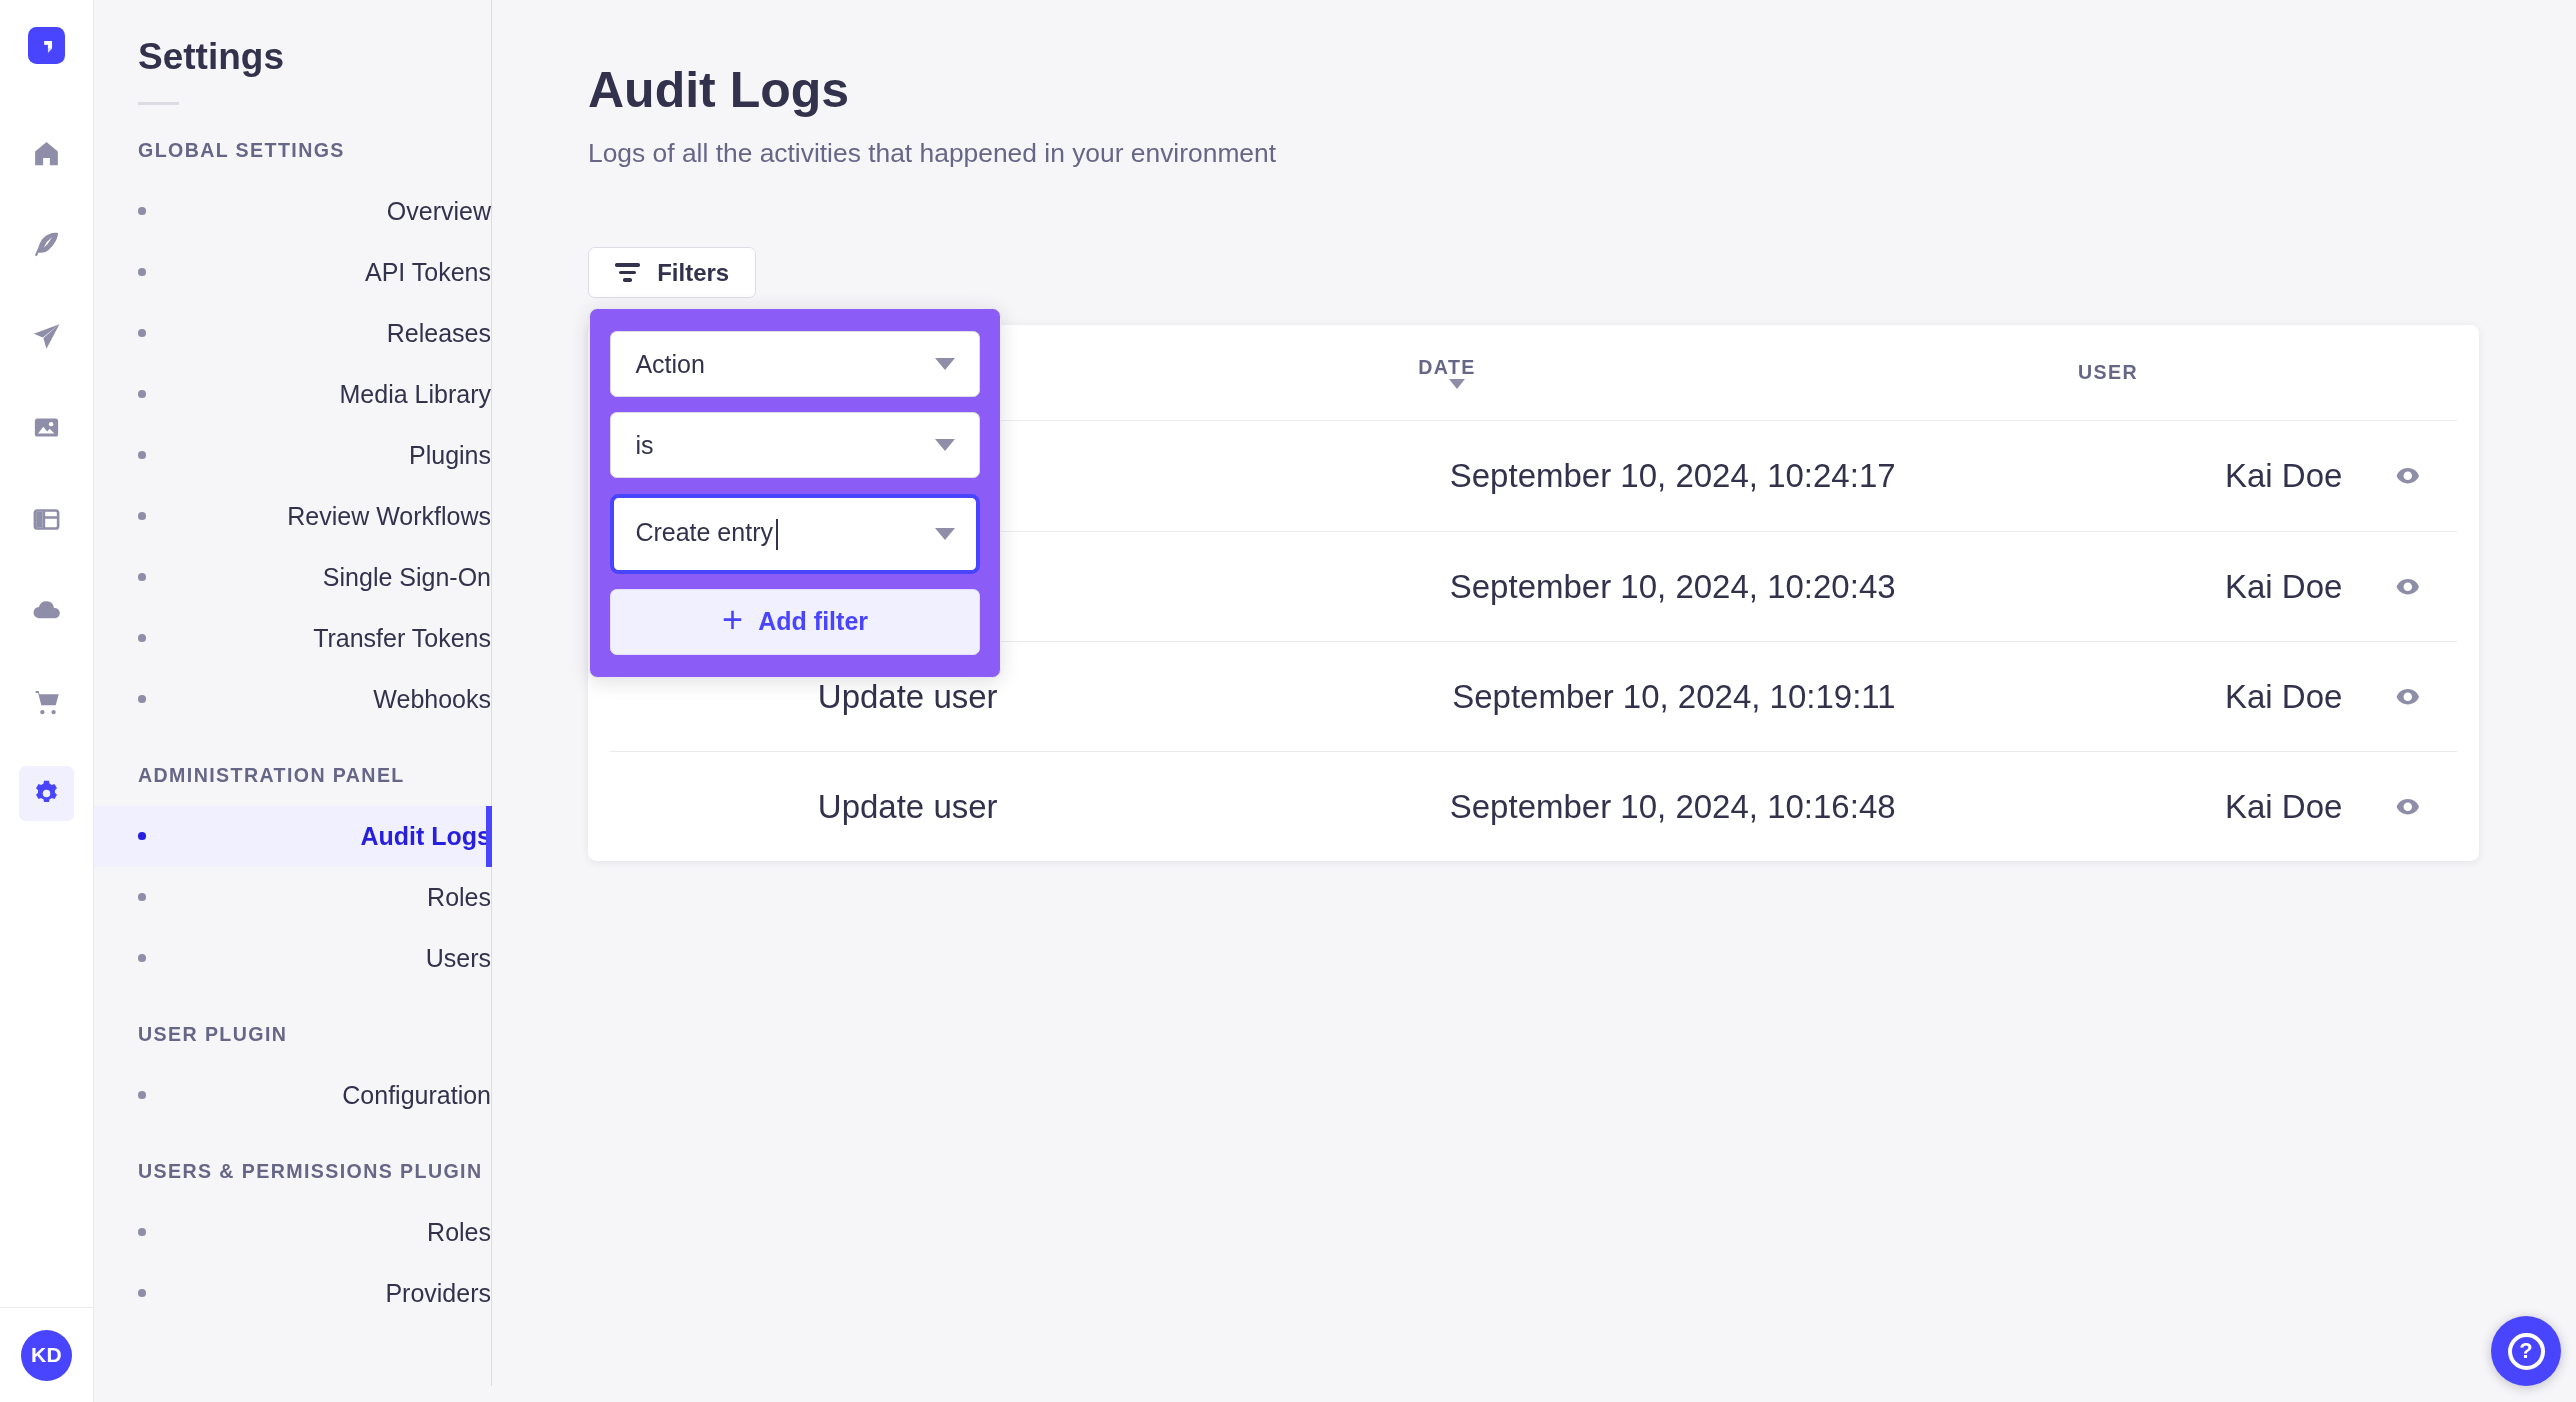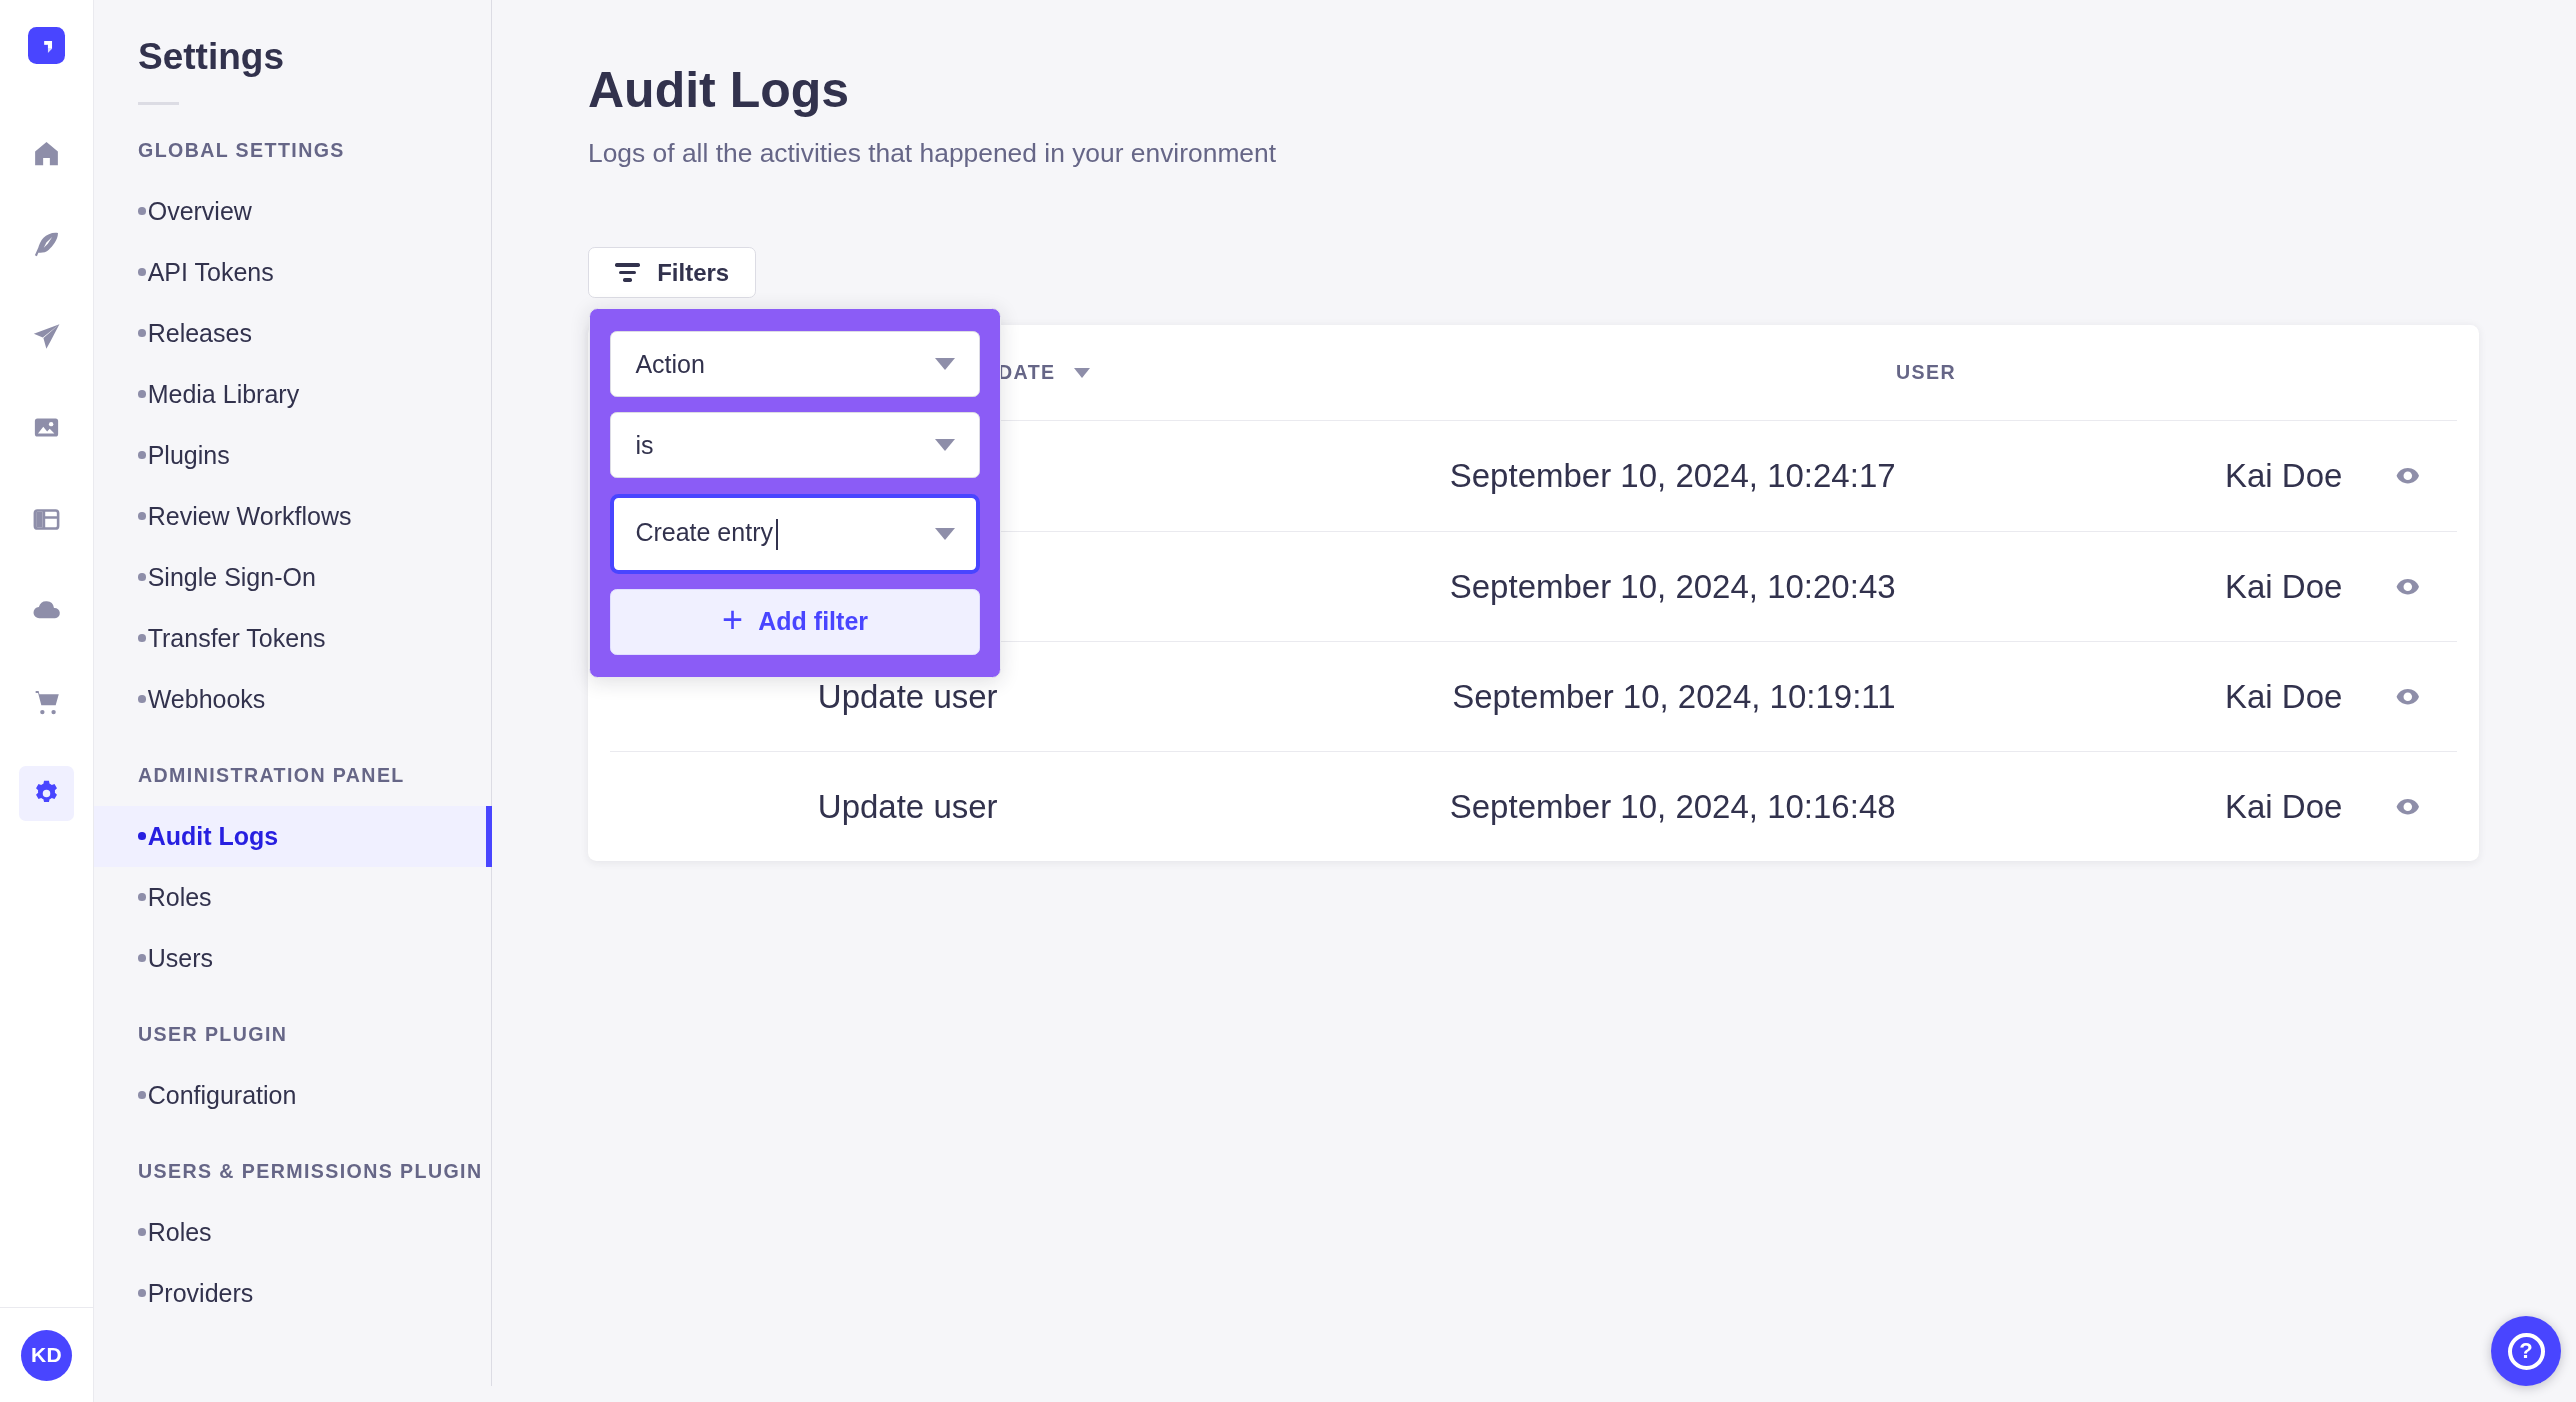--- a/index.html
+++ b/index.html
@@ -28,23 +28,23 @@
   
   .subnav { position:absolute; left:94px; top:0; bottom:16px; width:398px;
     background:#F6F6F9; border-right:1.7px solid #DCDCE4; }
   .subnav-title { margin:36px 0 0 44px; font-size:37px; font-weight:700;
     color:#32324D; }
   .subnav-divider { margin:24px 0 0 44px; width:41px; height:2.6px;
     background:#DCDCE4; }
   .section-label { margin:34px 0 0 44px; font-size:19.6px; font-weight:700;
     letter-spacing:1.4px; color:#666687; }
   .section-items { margin-top:19px; }
-  .snav-item { height:61px; display:flex; align-items:center; gap:2px;
+  .snav-item { height:61px; display:flex; align-items:center; gap:35px;
     padding-left:44px; font-size:25px; color:#32324D; cursor:pointer;
-    position:relative; }
+    position:relative;justify-content:space-between; }
   .snav-item .dot { width:7.7px; height:7.7px; border-radius:50%;
     background:#8E8EA9; flex:none; }
   .snav-item.active { background:#F0F0FF; color:#271FE0; font-weight:600; }
   .snav-item.active .dot { background:#271FE0; }
   .snav-item.active::after { content:""; position:absolute; right:-1.7px; top:0;
     bottom:0; width:6.8px; background:#4945FF; }
 
   
   .main { position:absolute; left:492px; top:0; right:0; bottom:0;
     background:#F6F6F9; }
@@ -66,21 +66,21 @@
   .filter-glyph i:nth-child(3){ width:9.4px; }
 
   
   .card { position:absolute; left:96px; top:325px; width:1891px; height:536px;
     background:#FFFFFF; border-radius:8.5px;
     box-shadow:0 1.7px 8.5px rgba(33,33,52,.08); overflow:hidden; }
   .thead { height:95px; display:grid;
     grid-template-columns:362px 898px 1fr 111px; align-items:center;
     padding:0 48px; }
   .th { font-size:19.6px; font-weight:600; letter-spacing:1.4px; color:#666687;
-    display:flex; align-items:center; }
+    display:flex; align-items:center;flex-direction:column; }
   .caret-down { width:0; height:0; border-left:8.5px solid transparent;
     border-right:8.5px solid transparent; border-top:10.2px solid #8E8EA9;
     margin-left:19px; }
   .tbody { margin:0 22px; }
   .trow { height:110px; display:grid;
     grid-template-columns:362px 898px 1fr 89px; align-items:center;
     padding:0 25.6px; cursor:pointer; }
   .trow + .trow { border-top:1.7px solid #EAEAEF; }
   .tbody { border-top:1.7px solid #EAEAEF; }
   .td { font-size:33px; color:#32324D;text-align:right; }

